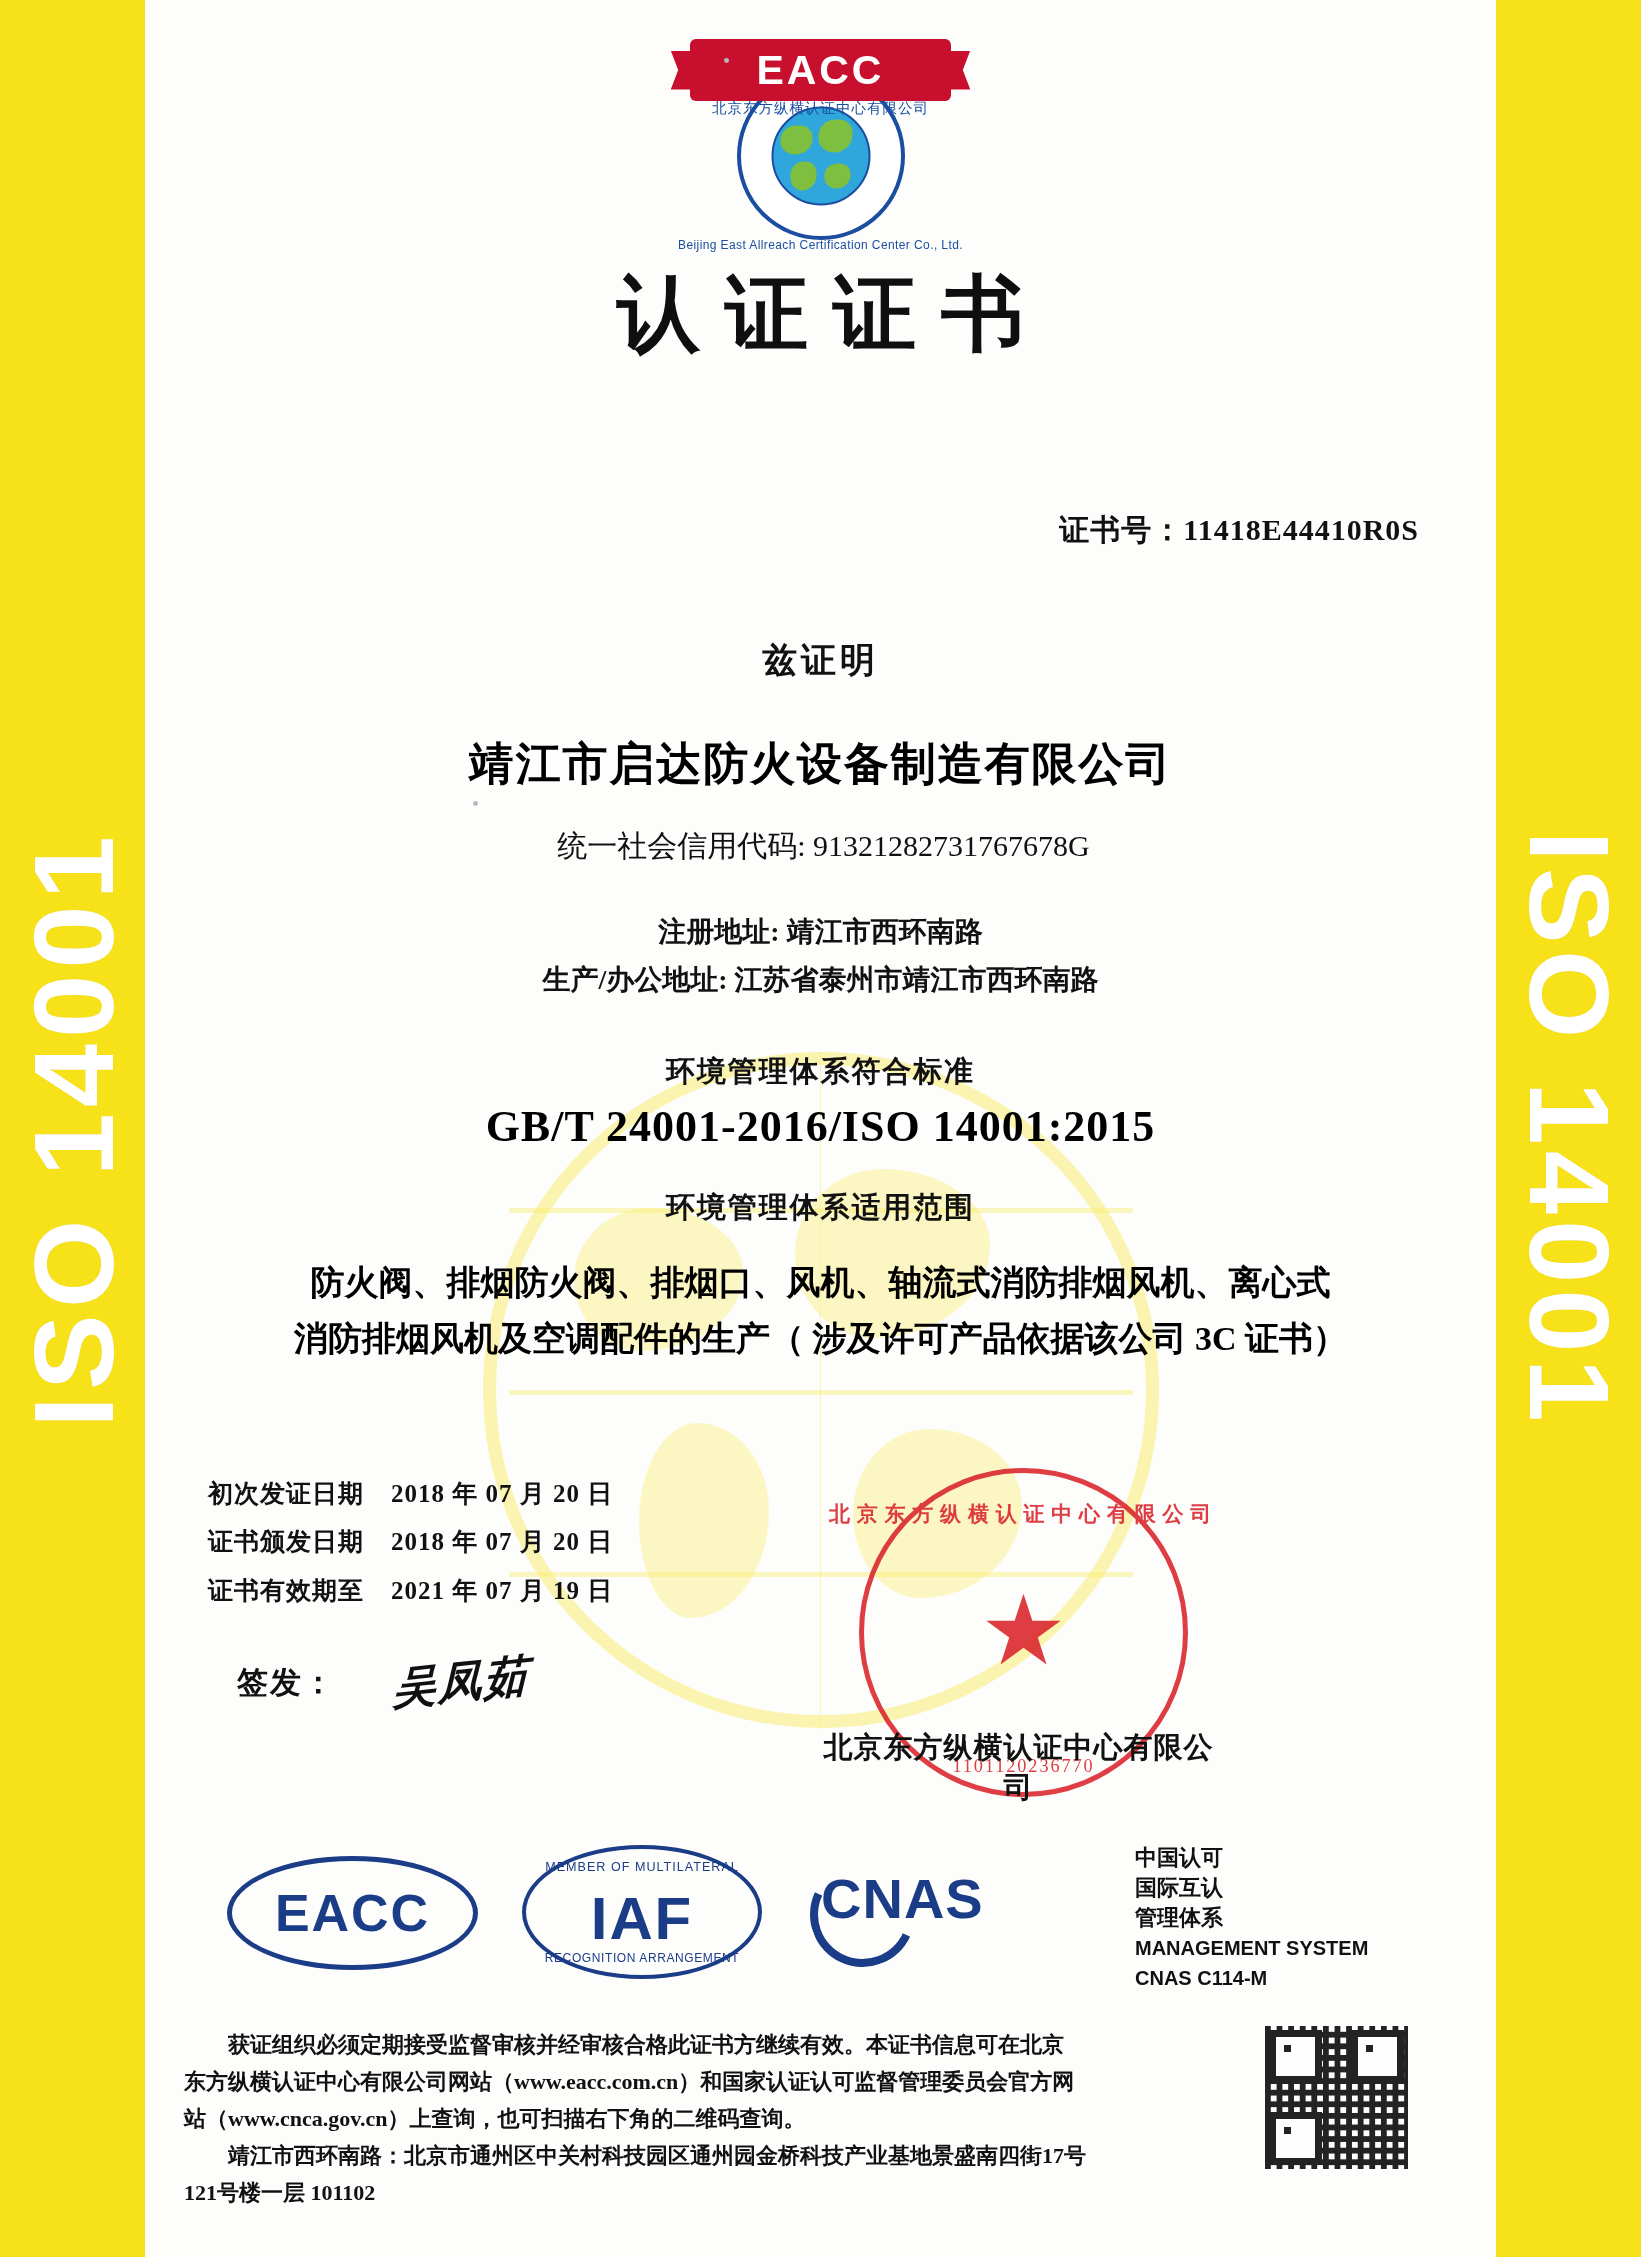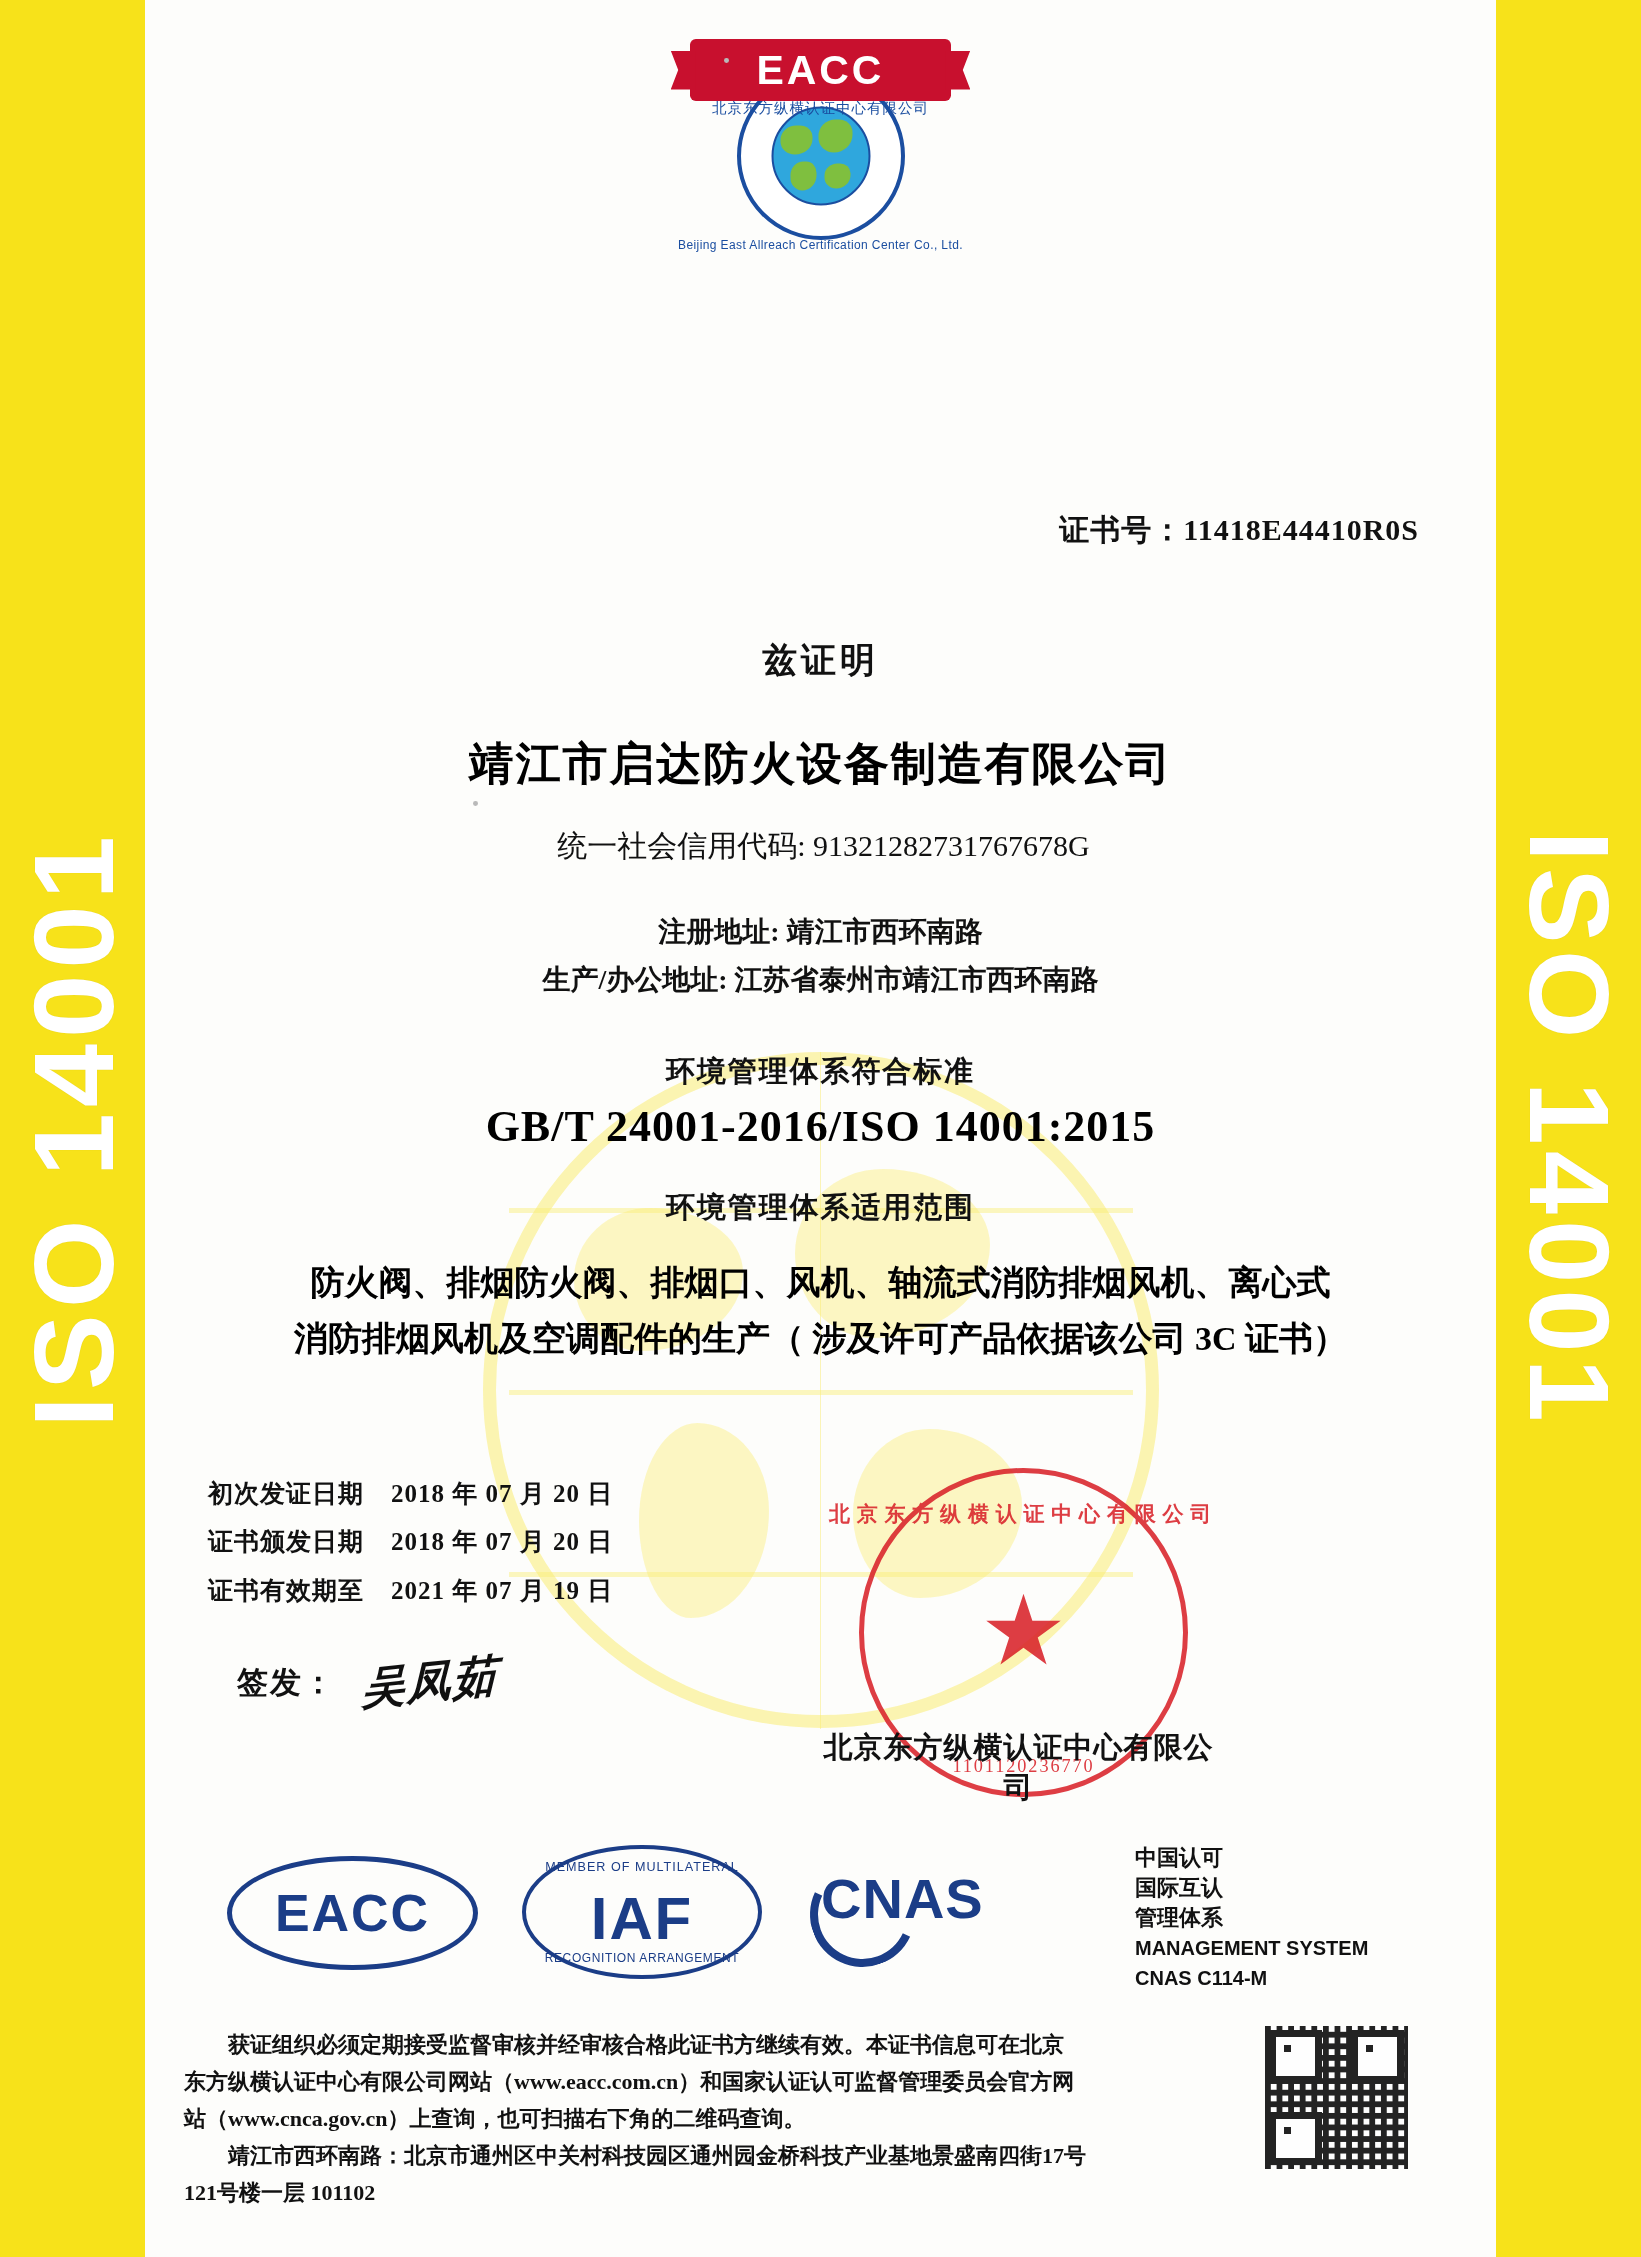--- a/index.html
+++ b/index.html
@@ -322,20 +322,21 @@
   .date-value {
     letter-spacing: 1px;
   }
 
   .sign-row {
     position: absolute;
     top: 1653px;
     left: 92px;
     display: flex;
     align-items: center;
+    gap: 31px;
   }
   .sign-label {
     font-size: 31px;
     font-weight: bold;
     letter-spacing: 1.9px;
     color: #111;
   }
   .signature {
     margin-left: 25px;
     font-family: "Liberation Serif", serif;
@@ -574,20 +575,21 @@
           <div class="land" style="left:48%;top:12%;width:36%;height:34%"></div>
           <div class="land" style="left:18%;top:56%;width:28%;height:30%"></div>
           <div class="land" style="left:54%;top:58%;width:28%;height:26%"></div>
         </div>
       </div>
       <div class="logo-ribbon">EACC</div>
       <div class="logo-arc-top">北京东方纵横认证中心有限公司</div>
       <div class="logo-arc-bottom">Beijing East Allreach Certification Center Co., Ltd.</div>
     </div>
 
+    <div class="title">认证证书</div>
 
     <div class="cert-no">
       <span>证书号：</span><span>11418E44410R0S</span>
     </div>
 
     <div class="hereby">兹证明</div>
     <div class="company">靖江市启达防火设备制造有限公司</div>
     <div class="credit-code">统一社会信用代码: 913212827​31767678G</div>
 
     <div class="addr-block">

